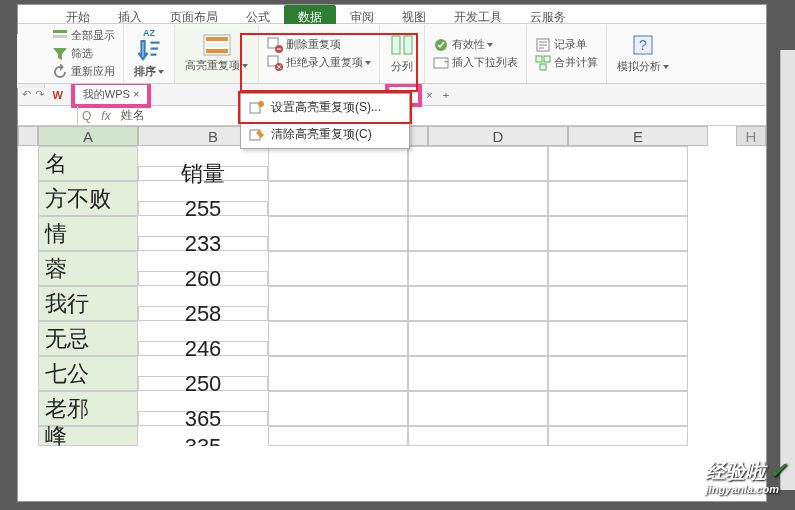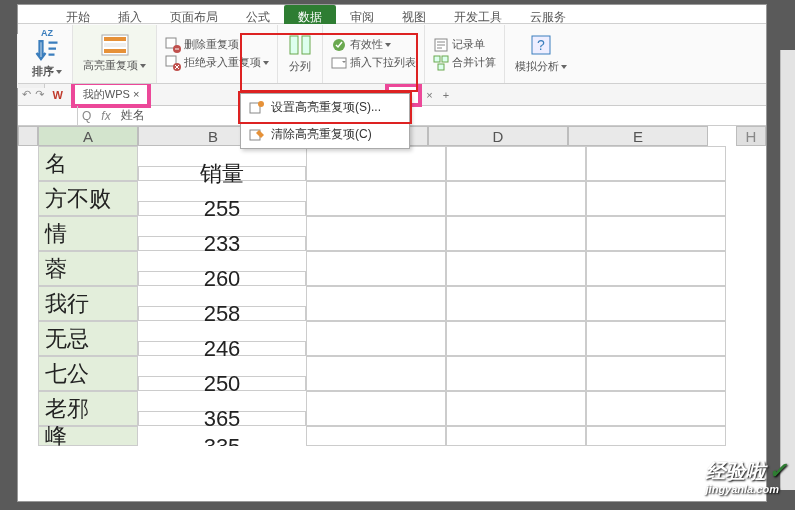--- a/index.html
+++ b/index.html
@@ -27,21 +27,21 @@
     .ch.A { width: 100px; background: #d3e4cd; }
     .ch.B { width: 150px; }
     .ch.C { width: 140px; }
     .ch.D { width: 140px; }
     .ch.E { width: 140px; }
     .corner { position:absolute; left:0; top:0; width:20px; height:20px; background:#e9e9e9; border:1px solid #bdbdbd;}
     .rows { position: relative; margin-left: 20px; }
     .row { display: flex; height: 35px; }
     .cell { border: 1px solid #ccc; display:flex; align-items:center; font-size: 22px; color:#222; padding: 0 6px; }
     .cell.A { width: 100px; background: #e3eedb; font-family: "SimSun","Microsoft YaHei"; }
-    .cell.B { width: 168px; justify-content:center;margin-top:20px; }
+    .cell.B { width: 130px; justify-content:center;margin-top:20px; }
     .cell.C { width: 140px; }
     .cell.D { width: 140px; }
     .cell.E { width: 140px; }
     .dropdown { position: absolute; left: 222px; top: 88px; width: 170px; background: #fff; border: 1px solid #aaa; box-shadow: 2px 2px 4px rgba(0,0,0,0.2); z-index: 50; font-size: 12px; }
     .dd-item { display:flex; align-items:center; gap:6px; padding: 5px 8px; cursor:pointer; color:#333; }
     .dd-item.hi { outline: 2px solid #d22; outline-offset: 1px; }
     .redbox { position:absolute; border: 2px solid #d22; pointer-events:none; z-index:60;}
     .redbox.ribbon-hi { left: 222px; top: 28px; width: 178px; height: 59px; }
     .watermark { position: absolute; bottom: 15px; right: 8px; font-weight:bold; color:#fff; text-shadow:1px 1px 2px #000; font-size:20px; font-style:italic; z-index:200;}
     .watermark .url { font-size:11px; font-style:italic; display:block; margin-top:-2px;}
@@ -69,20 +69,47 @@
     <div class="tab">页面布局</div>
     <div class="tab">公式</div>
     <div class="tab active">数据</div>
     <div class="tab">审阅</div>
     <div class="tab">视图</div>
     <div class="tab">开发工具</div>
     <div class="tab">云服务</div>
   </div>
 
   <div class="ribbon">
+    <div class="rgroup" style="align-items:flex-start; padding-left:28px;">
+      <div class="r-btn-h">
+        <span class="ic">
+            <svg viewBox="0 0 16 16">
+              <rect x="1" y="2" width="14" height="3" class="icgreen"></rect>
+              <rect x="1" y="7" width="14" height="3" fill="#ccc"></rect>
+            </svg>
+          </span>
+        <span>全部显示</span>
+      </div>
+      <div class="r-btn-h">
+        <span class="ic">
+            <svg viewBox="0 0 16 16">
+              <path d="M1 2h14l-5 6v6l-4-2v-4z" class="icgreen"></path>
+            </svg>
+          </span>
+        <span>筛选</span>
+      </div>
+      <div class="r-btn-h">
+        <span class="ic">
+            <svg viewBox="0 0 16 16">
+              <path d="M8 2a6 6 0 1 0 6 6h-2a4 4 0 1 1-4-4v3l4-4-4-4z" fill="#888"></path>
+            </svg>
+          </span>
+        <span>重新应用</span>
+      </div>
+    </div>
     <div class="rgroup">
       <div class="r-btn big" style="font-weight:bold;">
         <div style="display:flex;gap:2px;">
         <span style="font-size:9px;color:#3b7ebd;">AZ</span>
         </div>
         <span class="ic">
             <svg viewBox="0 0 16 16">
               <path d="M3 2v10l-2-2 3 4 3-4-2 2V2zM9 3h6M9 7h5M9 11h4" stroke="#3b7ebd" stroke-width="1.5" fill="none"></path>
             </svg>
           </span>

